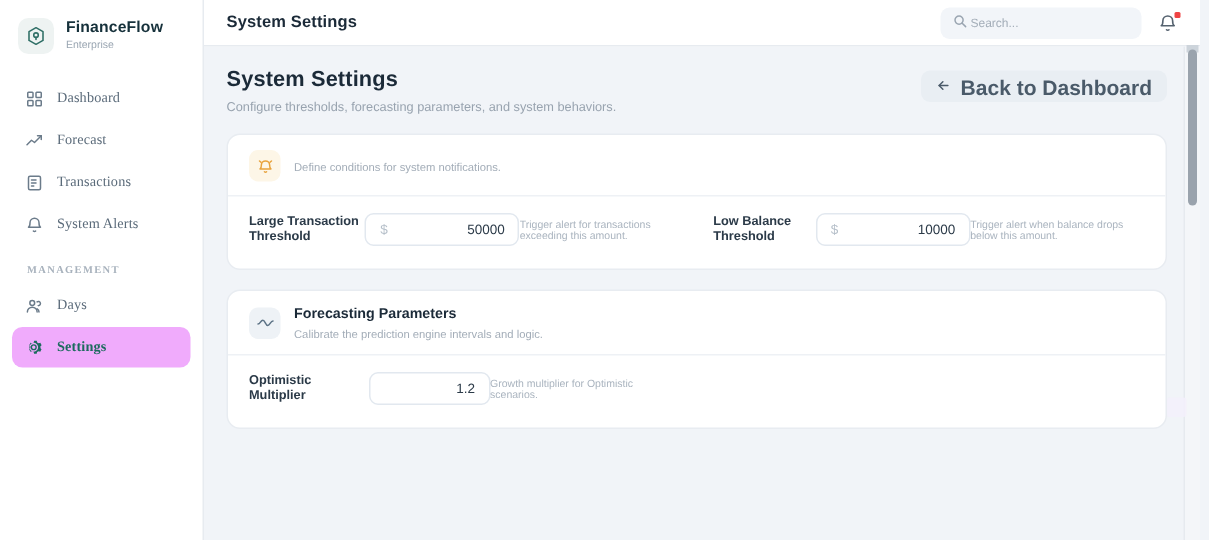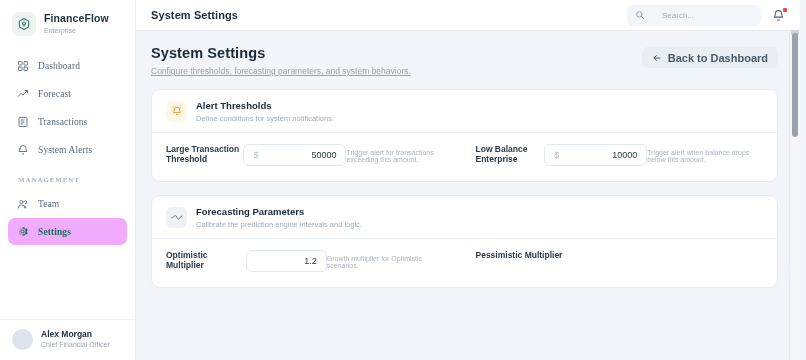--- a/index.html
+++ b/index.html
@@ -70,48 +70,48 @@
     border-bottom: 1px solid #e7ebf0;
     display: flex; align-items: center;
     padding: 0 14px 0 15px;
     gap: 10px;
   }
   .topbar-title { font-size: 11px; font-weight: 700; color: #1b2a38; letter-spacing: .1px; }
   .topbar-right { margin-left: auto; display: flex; align-items: center; gap: 10px; }
   .search-box {
     width: 134px; height: 21px;
     background: #f2f5f9; border-radius: 6px;
-    display: flex; align-items: center; gap: 17px;
+    display: flex; align-items: center; gap: 2px;
     padding: 0 8px;
   }
   .search-ph { font-size: 8px; color: #a3adb8; }
   .bell-wrap { position: relative; width: 15px; height: 15px; display:flex; align-items:center; justify-content:center; }
   .bell-dot {
     position: absolute; top: 0px; right: -1px;
     width: 4px; height: 4px; border-radius: 1px; background: #ef4444;
   }
 
   .content {
     flex: 1 1 auto;
     padding: 14px 22px 0 15px;
     overflow: hidden;
     position: relative;
   }
 
   .page-head { display: flex; align-items: flex-start; }
   .page-title { font-size: 14.5px; font-weight: 700; color: #1b2a38; letter-spacing: .1px; }
-  .page-sub { font-size: 8.5px; color: #98a3af; margin-top: 5px; text-decoration: underline; }
+  .page-sub { font-size: 8.5px; color: #98a3af; margin-top: 5px; }
   .back-btn {
     margin-left: auto; margin-top: 2px;
     height: 21px; background: #e9eef3; border-radius: 6px;
     display: flex; align-items: center; gap: 6px;
     padding: 0 10px;
     cursor: pointer;
   }
-  .back-btn-label { font-size: 11px; color: #4a5a69; font-weight: 600; }
+  .back-btn-label { font-size: 14px; color: #4a5a69; font-weight: 600; }
 
   .card {
     margin-top: 13px;
     background: #ffffff;
     border: 1px solid #e8ecf1;
     border-radius: 9px;
   }
   .card-head { display: flex; align-items: center; gap: 9px; padding: 10px 14px 9px 14px; }
   .card-ico {
     width: 21px; height: 21px; border-radius: 6px;
@@ -232,44 +232,37 @@
 
       <div class="nav-item">
         <span class="nav-ico">
           <svg width="12" height="12" viewBox="0 0 24 24" fill="none" stroke="#6b7b8a" stroke-width="2" stroke-linecap="round" stroke-linejoin="round">
             <circle cx="9" cy="8" r="3.2"></circle>
               <path d="M2.5 20a6.5 6.5 0 0 1 13 0"></path>
               <path d="M17 11.5a2.8 2.8 0 1 0-1.6-5"></path>
               <path d="M18 20a5 5 0 0 0-2.5-4.3"></path>
           </svg>
         </span>
-        <span class="nav-label">Team</span>
+        <span class="nav-label">Days</span>
       </div>
 
       <div class="nav-item active">
         <span class="nav-ico">
           <svg width="13" height="13" viewBox="0 0 24 24" fill="#1d6b5e">
             <path d="M12 8.2a3.8 3.8 0 1 0 0 7.6 3.8 3.8 0 0 0 0-7.6zm0 5.9a2.1 2.1 0 1 1 0-4.2 2.1 2.1 0 0 1 0 4.2z"></path>
             <path d="M20.3 13.1l-.1-2.2 1.5-1.5-1.6-2.8-2 .6-1.9-1.1-.5-2h-3.2l-.6 2-1.9 1.1-2-.6L6.4 9.4l1.5 1.5-.1 2.2-1.5 1.5 1.6 2.8 2-.6 1.9 1.1.6 2h3.2l.5-2 1.9-1.1 2 .6 1.6-2.8zM12 17.4A5.4 5.4 0 1 1 12 6.6a5.4 5.4 0 0 1 0 10.8z"></path>
           </svg>
         </span>
         <span class="nav-label">Settings</span>
       </div>
 
     </nav>
 
     <div class="sidebar-spacer"></div>
 
-    <div class="user-box">
-      <div class="avatar"></div>
-      <div class="user-text">
-        <span class="user-name">Alex Morgan</span>
-        <span class="user-role">Chief Financial Officer</span>
-      </div>
-    </div>
 
   </aside>
 
   <section class="main">
 
     <header class="topbar">
       <span class="topbar-title">System Settings</span>
 
       <div class="topbar-right">
         <div class="search-box">
@@ -313,38 +306,37 @@
       <div class="card">
         <div class="card-head">
           <div class="card-ico amber">
             <svg width="12" height="12" viewBox="0 0 24 24" fill="none" stroke="#e8a33d" stroke-width="2" stroke-linecap="round" stroke-linejoin="round">
               <path d="M6.5 10a5.5 5.5 0 1 1 11 0c0 4.2 1.8 5.2 1.8 5.2H4.7S6.5 14.2 6.5 10z"></path>
               <path d="M10.6 19a2 2 0 0 0 2.8 0"></path>
               <path d="M4 4.6 6 6.4M20 4.6 18 6.4"></path>
             </svg>
           </div>
           <div class="card-head-text">
-            <span class="card-title">Alert Thresholds</span>
             <span class="card-sub">Define conditions for system notifications.</span>
           </div>
         </div>
         <div class="card-divider"></div>
         <div class="field-grid">
 
           <div class="field">
             <span class="field-label">Large Transaction Threshold</span>
             <div class="input">
               <span class="input-prefix">$</span>
               <span class="input-value">50000</span>
             </div>
             <span class="field-help">Trigger alert for transactions exceeding this amount.</span>
           </div>
 
           <div class="field">
-            <span class="field-label">Low Balance Enterprise</span>
+            <span class="field-label">Low Balance Threshold</span>
             <div class="input">
               <span class="input-prefix">$</span>
               <span class="input-value">10000</span>
             </div>
             <span class="field-help">Trigger alert when balance drops below this amount.</span>
           </div>
 
         </div>
       </div>
 
@@ -366,21 +358,20 @@
 
           <div class="field">
             <span class="field-label">Optimistic Multiplier</span>
             <div class="input">
               <span class="input-value">1.2</span>
             </div>
             <span class="field-help">Growth multiplier for Optimistic scenarios.</span>
           </div>
 
           <div class="field">
-            <span class="field-label">Pessimistic Multiplier</span>
           </div>
 
         </div>
       </div>
 
     </div>
 
     <div class="scroll-track">
       <div class="scroll-cap"></div>
       <div class="scroll-thumb"></div>

